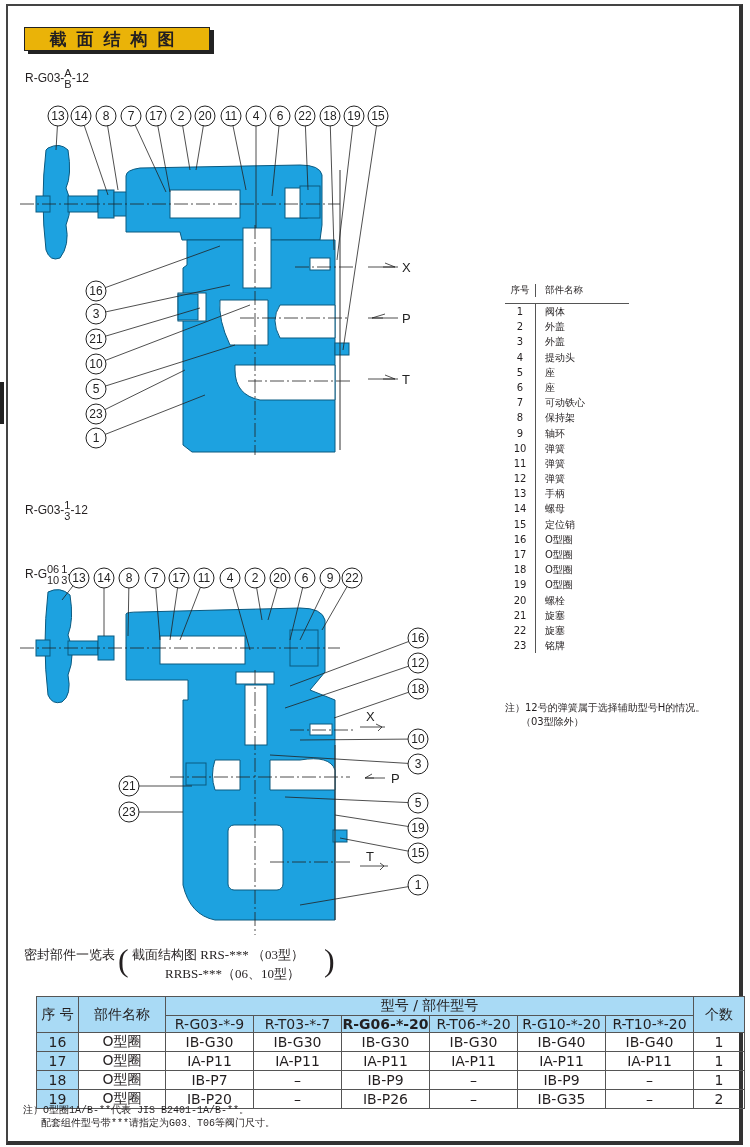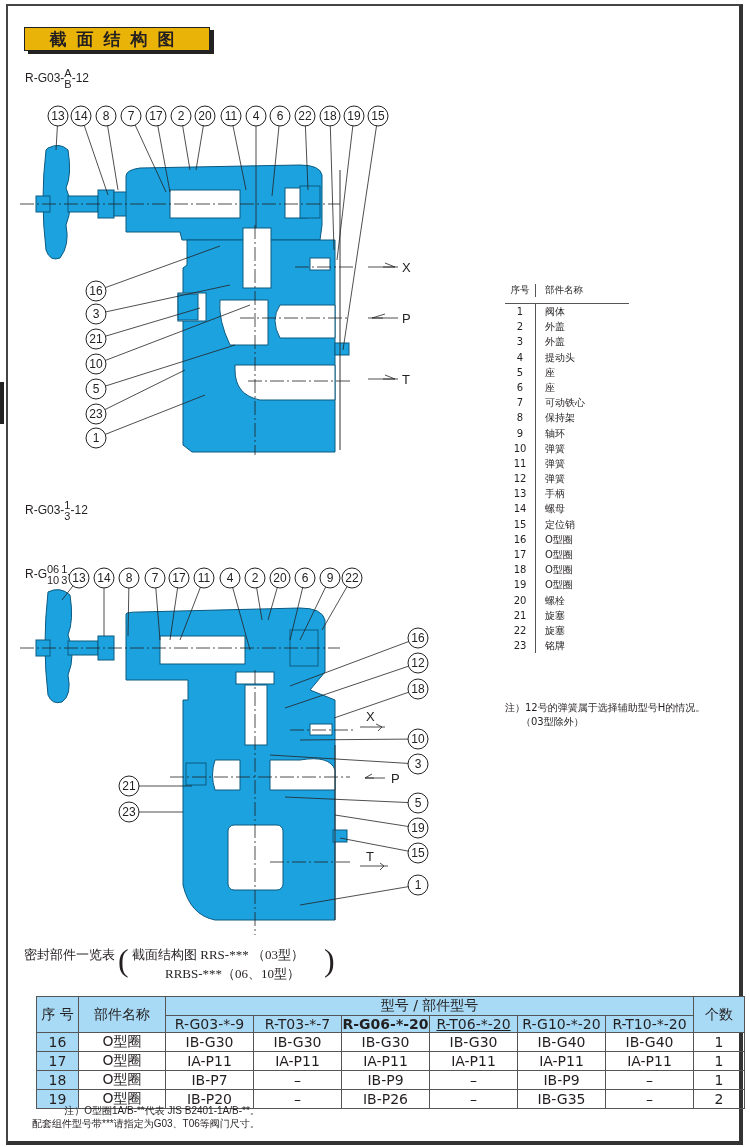--- a/index.html
+++ b/index.html
@@ -36,21 +36,21 @@
   .pl-name { padding-left: 9px; }
   .parts-note { position: absolute; left: 505px; top: 668px; font-size: 10px; line-height: 14px; font-family: "DejaVu Sans", sans-serif; margin-top: 33px; }
 
   .seal-title { position: absolute; left: 24px; top: 946px; font-size: 13px; font-family: Liberation Serif, serif; }
   .seal-title .paren { font-size: 32px; position: absolute; top: -4px; font-weight: 300; }
   .seal-table { position: absolute; left: 36px; top: 996px; border-collapse: collapse; font-size: 14px; font-family: "DejaVu Sans", sans-serif; }
   .seal-table td, .seal-table th { border: 1px solid #555; text-align: center; padding: 0; font-weight: normal; }
   .seal-table th { background: #a9daf5; height: 14px; }
   .seal-table td { height: 14px; }
   .seal-table td.no { background: #a9daf5; }
-  .seal-note { position: absolute; left: 14px; top: 1104px; font-size: 10px; line-height: 13px; font-family: Liberation Sans, sans-serif; text-align: right; }
+  .seal-note { position: absolute; left: 23px; top: 1104px; font-size: 10px; line-height: 13px; font-family: Liberation Mono, monospace; }
 </style>
 </head>
 <body>
 
 <div class="frame"></div>
 <div class="left-mark"></div>
 
 <div class="title-box">截面结构图</div>
 
 <div class="model-label" style="left:25px; top:68px;">
@@ -492,21 +492,21 @@
     <tr>
       <th rowspan="2" style="width:41px">序 号</th>
       <th rowspan="2" style="width:86px">部件名称</th>
       <th colspan="6">型号 / 部件型号</th>
       <th rowspan="2" style="width:50px">个数</th>
     </tr>
     <tr id="model-headers">
         <th style="width: 87px;">R-G03-*-9</th>
         <th style="width: 87px;">R-T03-*-7</th>
         <th style="width: 87px; font-weight: bold;">R-G06-*-20</th>
-        <th style="width: 87px; text-decoration: underline;">R-T06-*-20</th>
+        <th style="width: 87px;">R-T06-*-20</th>
         <th style="width: 87px;">R-G10-*-20</th>
         <th style="width: 87px;">R-T10-*-20</th>
       </tr>
   </thead>
   <tbody id="seal-rows">
       <tr>
         <td class="no">16</td>
         <td>O型圈</td>
         <td>IB-G30</td>
         <td>IB-G30</td>

